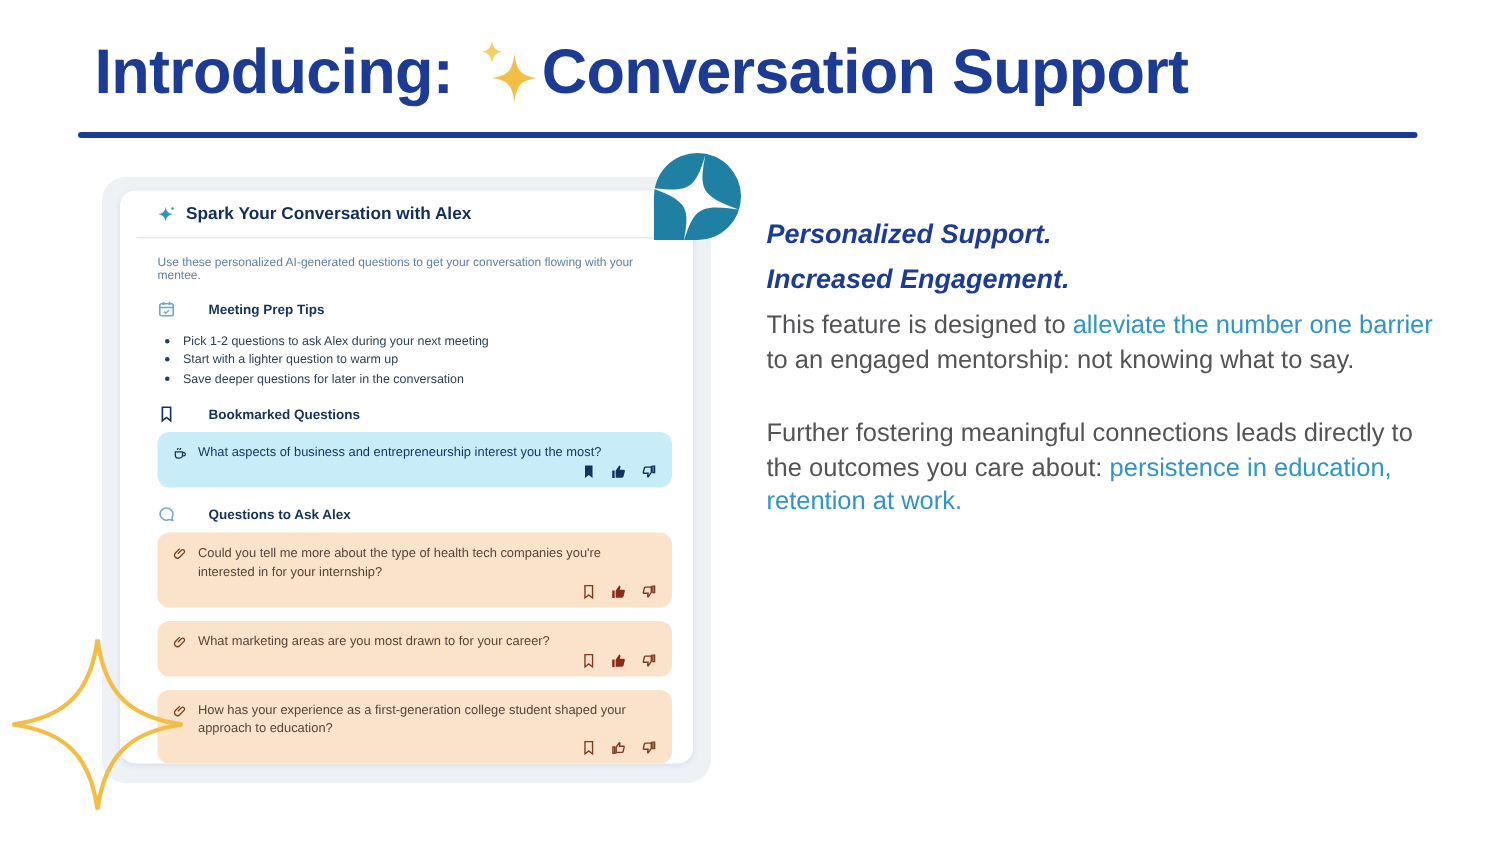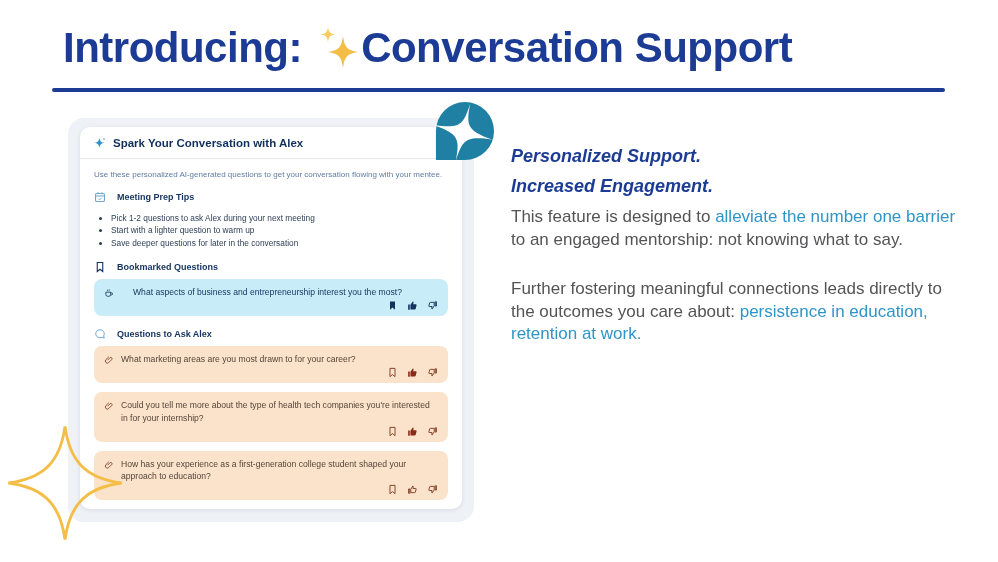--- a/index.html
+++ b/index.html
@@ -23,39 +23,39 @@
 
   
   .mock-panel {
     position:absolute; left:68px; top:118px; width:406px; height:404px;
     background:#eef1f6; border-radius:16px;
   }
   .card {
     position:absolute; left:12px; top:9px; right:12px; bottom:13px;
     background:#fff; border-radius:10px;
     box-shadow:0 1px 4px rgba(20,40,80,.10);
-    display:flex; flex-direction:column; overflow:hidden;
+    display:flex; flex-direction:column; overflow:hidden;padding-left:11px;
   }
   .card-header {
     display:flex; align-items:center; gap:7px;
     padding:10px 14px 9px; border-bottom:1px solid #e7eaf0;
   }
   .card-header .hdr-title { font-size:11.5px; font-weight:bold; color:#10305c; }
   .card-body { padding:9px 14px 12px; flex:1; display:flex; flex-direction:column; }
   .desc { font-size:8px; color:#5f7da2; margin:2px 0 9px; }
   .sec-label {
-    display:flex; align-items:center; gap:11px;
+    display:flex; align-items:center; gap:22px;
     font-size:9px; font-weight:bold; color:#14325e; margin:3px 0 6px;
   }
   .bullets { margin:1px 0 8px; padding-left:17px; font-size:8.3px; color:#2c3e55; }
   .bullets li { margin:2.5px 0; }
 
   .qcard { border-radius:8px; padding:7px 10px 5px; margin-bottom:9px; }
   .qcard.blue   { background:#c9edf8; }
-  .qcard.blue   .q-text { color:#12335e;margin-left:12px; }
+  .qcard.blue   .q-text { color:#12335e; }
   .qcard.blue   .q-icon { color:#12335e; }
   .qcard.blue   .q-actions { color:#12335e; }
   .qcard.orange { background:#fbe2ca; }
   .qcard.orange .q-text { color:#55453a; }
   .qcard.orange .q-icon { color:#7d3a20; }
   .qcard.orange .q-actions { color:#7d3a20; }
   .q-row { display:flex; gap:7px; align-items:flex-start; }
   .q-icon { flex:0 0 auto; width:10px; height:10px; margin-top:2px; }
   .q-icon svg { width:10px; height:10px; display:block; }
   .q-text { font-size:8.6px; line-height:1.5; }
@@ -157,45 +157,45 @@
           <span>Questions to Ask Alex</span>
         </div>
 
         <div class="qcard orange">
           <div class="q-row">
             <span class="q-icon">
               <svg viewBox="0 0 24 24" fill="none" stroke="currentColor" stroke-width="2">
                   <path d="M8.5 12.5l6-6a3 3 0 0 1 4.2 4.2l-7.3 7.3a4.8 4.8 0 0 1-6.8-6.8l7-7"></path>
                 </svg>
             </span>
+            <span class="q-text">Could you tell me more about the type of health tech companies you're interested in for your internship?</span>
+          </div>
+          <div class="q-actions">
+            <svg viewBox="0 0 24 24">
+                <path fill="none" stroke="currentColor" stroke-width="2" d="M6.5 3h11v18l-5.5-4.4L6.5 21z"></path>
+              </svg>
+            <svg viewBox="0 0 24 24">
+                <path fill="#8a2b18" d="M2.5 10H6v11H2.5zM7.5 20.2V10.6L12.6 3a1.9 1.9 0 0 1 1.8 2.3L13.5 9h5.6a1.9 1.9 0 0 1 1.8 2.4l-1.8 7.2a2.6 2.6 0 0 1-2.5 2H9.1a1.6 1.6 0 0 1-1.6-.4z"></path>
+              </svg>
+            <svg viewBox="0 0 24 24">
+                <g transform="rotate(180 12 12)">
+                  <path fill="none" stroke="currentColor" stroke-width="2" d="M3.5 10.8H6v9.4H3.5zM8.3 19.4v-8.3l4.5-6.6a1 1 0 0 1 .9 1.2l-.8 4.1h6a1 1 0 0 1 1 1.3l-1.6 6.4a1.7 1.7 0 0 1-1.7 1.3H9.2z"></path>
+                </g>
+              </svg>
+          </div>
+        </div>
+
+        <div class="qcard orange">
+          <div class="q-row">
+            <span class="q-icon">
+              <svg viewBox="0 0 24 24" fill="none" stroke="currentColor" stroke-width="2">
+                  <path d="M8.5 12.5l6-6a3 3 0 0 1 4.2 4.2l-7.3 7.3a4.8 4.8 0 0 1-6.8-6.8l7-7"></path>
+                </svg>
+            </span>
             <span class="q-text">What marketing areas are you most drawn to for your career?</span>
-          </div>
-          <div class="q-actions">
-            <svg viewBox="0 0 24 24">
-                <path fill="none" stroke="currentColor" stroke-width="2" d="M6.5 3h11v18l-5.5-4.4L6.5 21z"></path>
-              </svg>
-            <svg viewBox="0 0 24 24">
-                <path fill="#8a2b18" d="M2.5 10H6v11H2.5zM7.5 20.2V10.6L12.6 3a1.9 1.9 0 0 1 1.8 2.3L13.5 9h5.6a1.9 1.9 0 0 1 1.8 2.4l-1.8 7.2a2.6 2.6 0 0 1-2.5 2H9.1a1.6 1.6 0 0 1-1.6-.4z"></path>
-              </svg>
-            <svg viewBox="0 0 24 24">
-                <g transform="rotate(180 12 12)">
-                  <path fill="none" stroke="currentColor" stroke-width="2" d="M3.5 10.8H6v9.4H3.5zM8.3 19.4v-8.3l4.5-6.6a1 1 0 0 1 .9 1.2l-.8 4.1h6a1 1 0 0 1 1 1.3l-1.6 6.4a1.7 1.7 0 0 1-1.7 1.3H9.2z"></path>
-                </g>
-              </svg>
-          </div>
-        </div>
-
-        <div class="qcard orange">
-          <div class="q-row">
-            <span class="q-icon">
-              <svg viewBox="0 0 24 24" fill="none" stroke="currentColor" stroke-width="2">
-                  <path d="M8.5 12.5l6-6a3 3 0 0 1 4.2 4.2l-7.3 7.3a4.8 4.8 0 0 1-6.8-6.8l7-7"></path>
-                </svg>
-            </span>
-            <span class="q-text">Could you tell me more about the type of health tech companies you're interested in for your internship?</span>
           </div>
           <div class="q-actions">
             <svg viewBox="0 0 24 24">
                 <path fill="none" stroke="currentColor" stroke-width="2" d="M6.5 3h11v18l-5.5-4.4L6.5 21z"></path>
               </svg>
             <svg viewBox="0 0 24 24">
                 <path fill="#8a2b18" d="M2.5 10H6v11H2.5zM7.5 20.2V10.6L12.6 3a1.9 1.9 0 0 1 1.8 2.3L13.5 9h5.6a1.9 1.9 0 0 1 1.8 2.4l-1.8 7.2a2.6 2.6 0 0 1-2.5 2H9.1a1.6 1.6 0 0 1-1.6-.4z"></path>
               </svg>
             <svg viewBox="0 0 24 24">
                 <g transform="rotate(180 12 12)">

